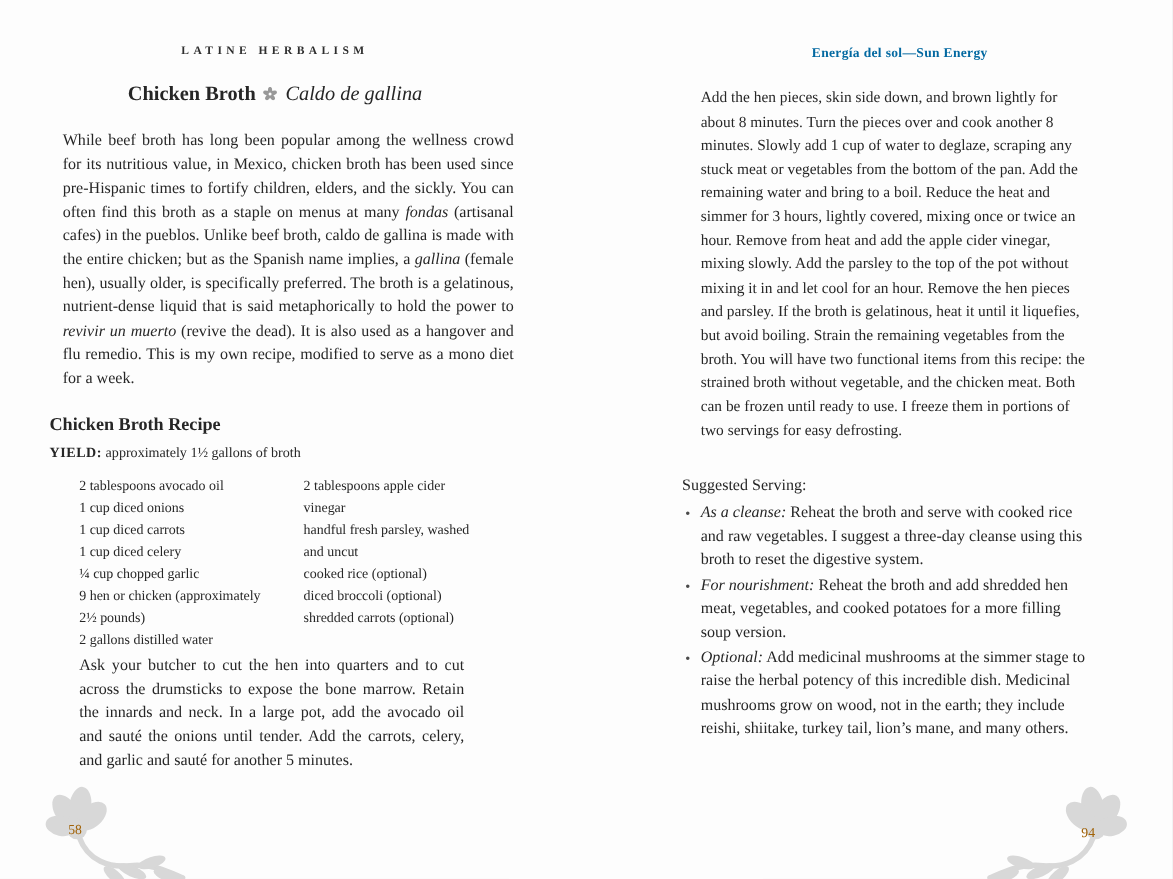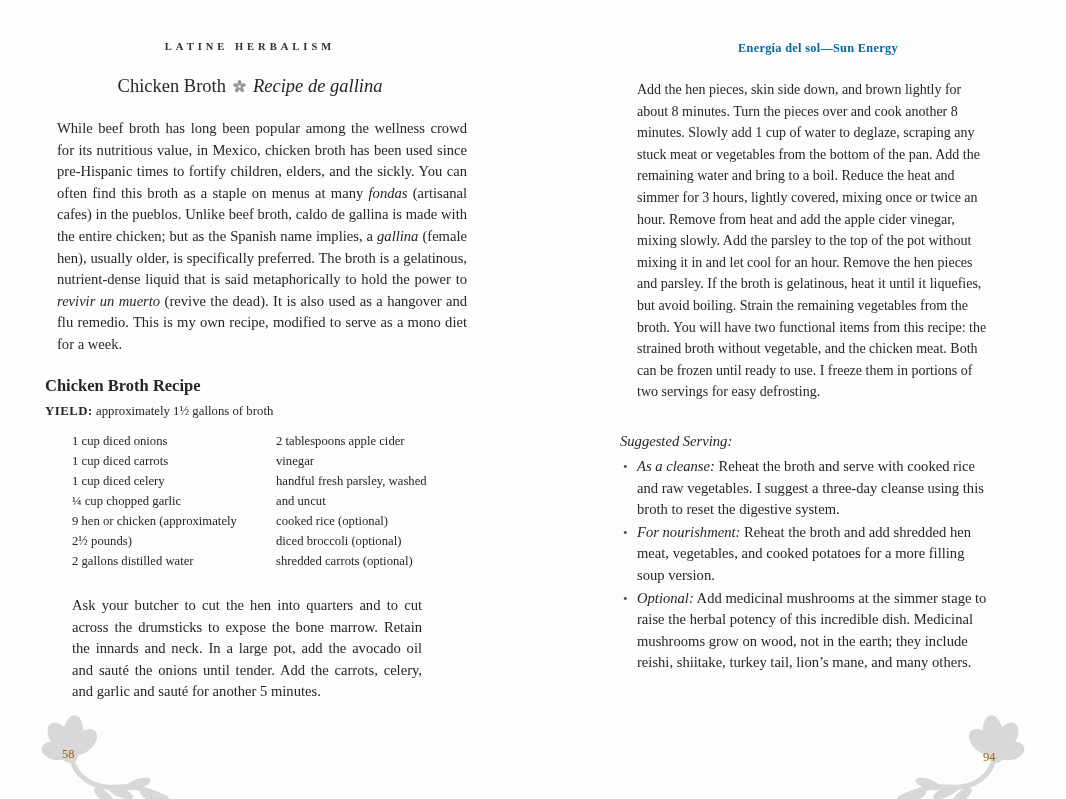--- a/index.html
+++ b/index.html
@@ -9,42 +9,42 @@
   }
   .it{font-style:italic;}
 
   
   .page-left{position:absolute;left:45px;top:0;width:410px;height:607px;}
   .running-head-left{
     position:absolute;top:41px;left:0;width:100%;text-align:center;
     font-size:10.5px;font-weight:bold;letter-spacing:4px;color:#2e2e2e;
   }
   .title-row{position:absolute;top:76px;left:0;width:100%;text-align:center;font-size:18.5px;white-space:nowrap;}
-  .title-en{font-weight:normal;}
+  .title-en{font-weight:bold;}
   .title-orn{display:inline-block;margin:0 7px;vertical-align:-1px;}
   .title-es{font-style:italic;}
   .intro{position:absolute;top:106px;left:0;width:410px;margin:12px;
     font-size:14.6px;line-height:21.6px;text-align:justify;}
   .recipe-heading{position:absolute;top:376px;left:0;margin:0;font-size:16.5px;font-weight:bold;}
   .yield{position:absolute;top:404px;left:0;margin:0;font-size:12.8px;}
   .yield b{letter-spacing:.5px;}
   .ingredients{position:absolute;top:431px;left:27px;display:flex;gap:22px;
     font-size:12.7px;line-height:20px;}
   .ing-col1{width:182px;}
   .ing-col2{width:168px;}
   .method-left{position:absolute;top:595px;left:27px;width:350px;margin:0;
     font-size:14.6px;line-height:21.6px;text-align:justify;}
 
   
   .page-right{position:absolute;left:620px;top:0;width:372px;height:799px;}
   .running-head-right{position:absolute;top:41px;left:118px;white-space:nowrap;
     font-size:12.3px;font-weight:bold;letter-spacing:.3px;color:#0369a1;}
   .method-right{position:absolute;top:79px;left:17px;width:352px;margin:0;
     font-size:14px;line-height:21.6px;text-align:left;}
-  .serving-head{position:absolute;top:433px;left:0;margin:0;font-size:14.6px;font-style:italic;}
+  .serving-head{position:absolute;top:433px;left:0;margin:0;font-size:14.6px;}
   .bullets{position:absolute;top:456px;left:0;width:372px;margin:0;padding:0;list-style:none;
     font-size:14.6px;line-height:21.6px;}
   .bullets li{position:relative;padding-left:17px;margin-bottom:1px;}
   .bullets li::before{content:"\2022";position:absolute;left:3px;top:0;color:#4a4a4a;font-size:13px;}
 
   
   .corner{position:absolute;width:180px;height:100px;pointer-events:none;}
   .corner-left{left:0;top:699px;}
   .corner-right{left:886px;top:699px;transform:scaleX(-1);}
   .pageno{position:absolute;font-size:12.5px;color:#a16207;}
@@ -63,31 +63,32 @@
     <div class="title-row">
       <span class="title-en">Chicken Broth</span><span class="title-orn"><svg viewBox="0 0 20 20" width="13" height="13" aria-hidden="true">
             <g fill="#999999">
               <ellipse cx="10" cy="4.6" rx="3" ry="4.6"></ellipse>
               <ellipse cx="10" cy="4.6" rx="3" ry="4.6" transform="rotate(72 10 10)"></ellipse>
               <ellipse cx="10" cy="4.6" rx="3" ry="4.6" transform="rotate(144 10 10)"></ellipse>
               <ellipse cx="10" cy="4.6" rx="3" ry="4.6" transform="rotate(216 10 10)"></ellipse>
               <ellipse cx="10" cy="4.6" rx="3" ry="4.6" transform="rotate(288 10 10)"></ellipse>
             </g>
             <circle cx="10" cy="10" r="2.1" fill="#fdfdfd"></circle>
-          </svg></span><span class="title-es">Recipe de gallina</span>
+          </svg></span><span class="title-es">Caldo de gallina</span>
     </div>
 
     <p class="intro"><span>While beef broth has long been popular among the wellness crowd for its nutritious value, in Mexico, chicken broth has been used since pre-Hispanic times to fortify children, elders, and the sickly. You can often find this broth as a staple on menus at many </span><span class="it">fondas</span><span> (artisanal cafes) in the pueblos. Unlike beef broth, caldo de gallina is made with the entire chicken; but as the Spanish name implies, a </span><span class="it">gallina</span><span> (female hen), usually older, is specifically preferred. The broth is a gelatinous, nutrient-dense liquid that is said metaphorically to hold the power to </span><span class="it">revivir un muerto</span><span> (revive the dead). It is also used as a hangover and flu remedio. This is my own recipe, modified to serve as a mono diet for a week.</span></p>
 
     <h2 class="recipe-heading">Chicken Broth Recipe</h2>
 
     <p class="yield"><b>YIELD:</b><span> approximately 1½ gallons of broth</span></p>
 
     <div class="ingredients">
       <div class="ing-col1">
+          <div>2 tablespoons avocado oil</div>
           <div>1 cup diced onions</div>
           <div>1 cup diced carrots</div>
           <div>1 cup diced celery</div>
           <div>¼ cup chopped garlic</div>
           <div>9 hen or chicken (approximately 2½ pounds)</div>
           <div>2 gallons distilled water</div>
         </div>
       <div class="ing-col2">
           <div>2 tablespoons apple cider vinegar</div>
           <div>handful fresh parsley, washed and uncut</div>

